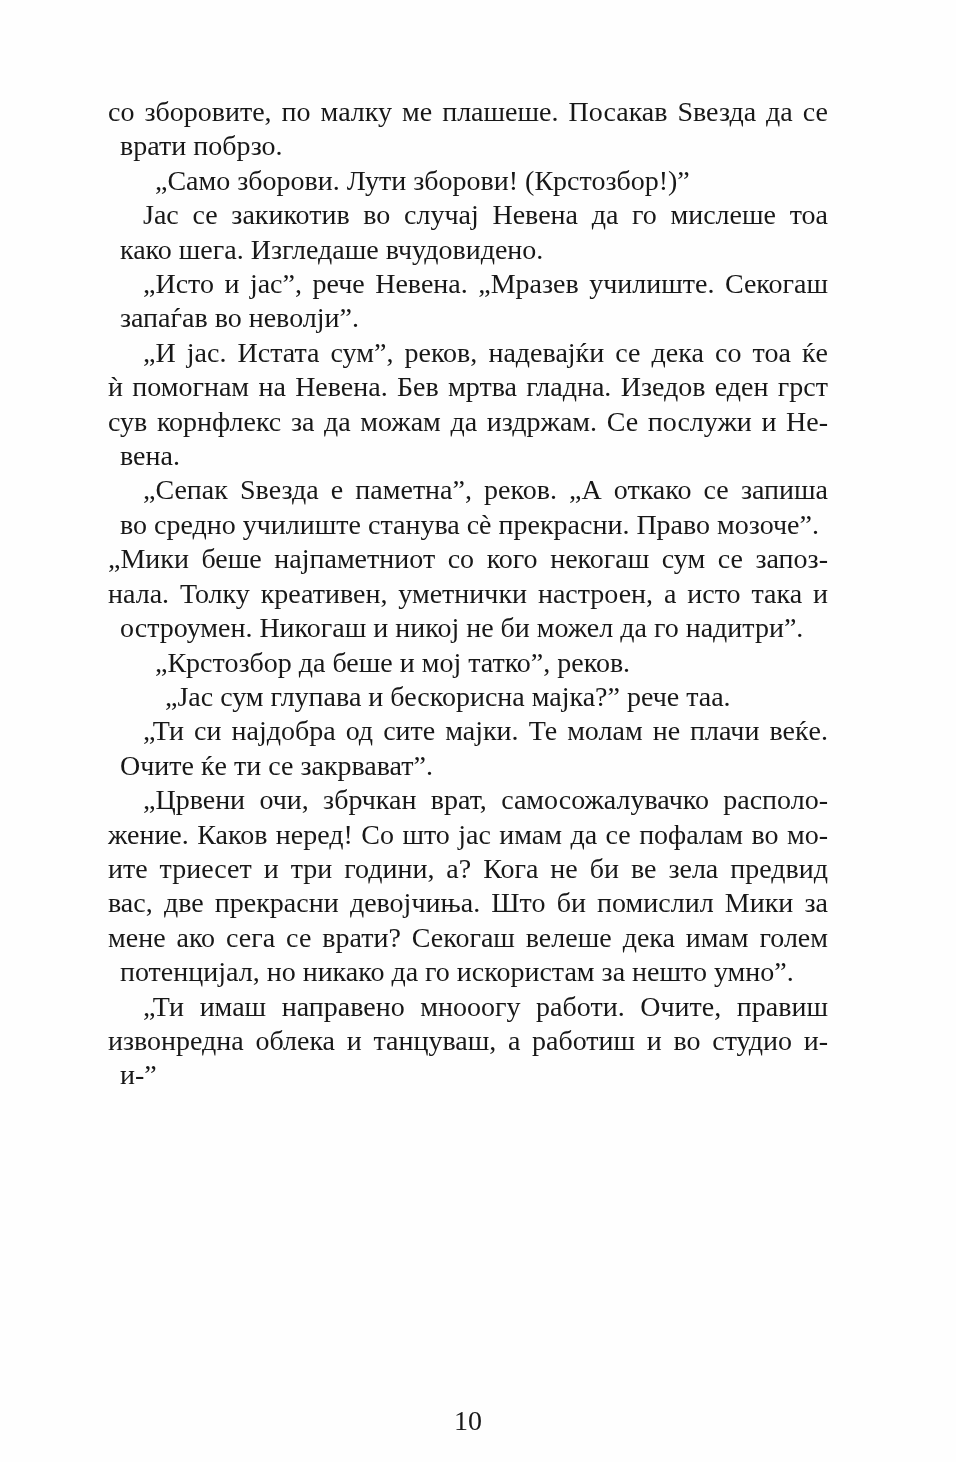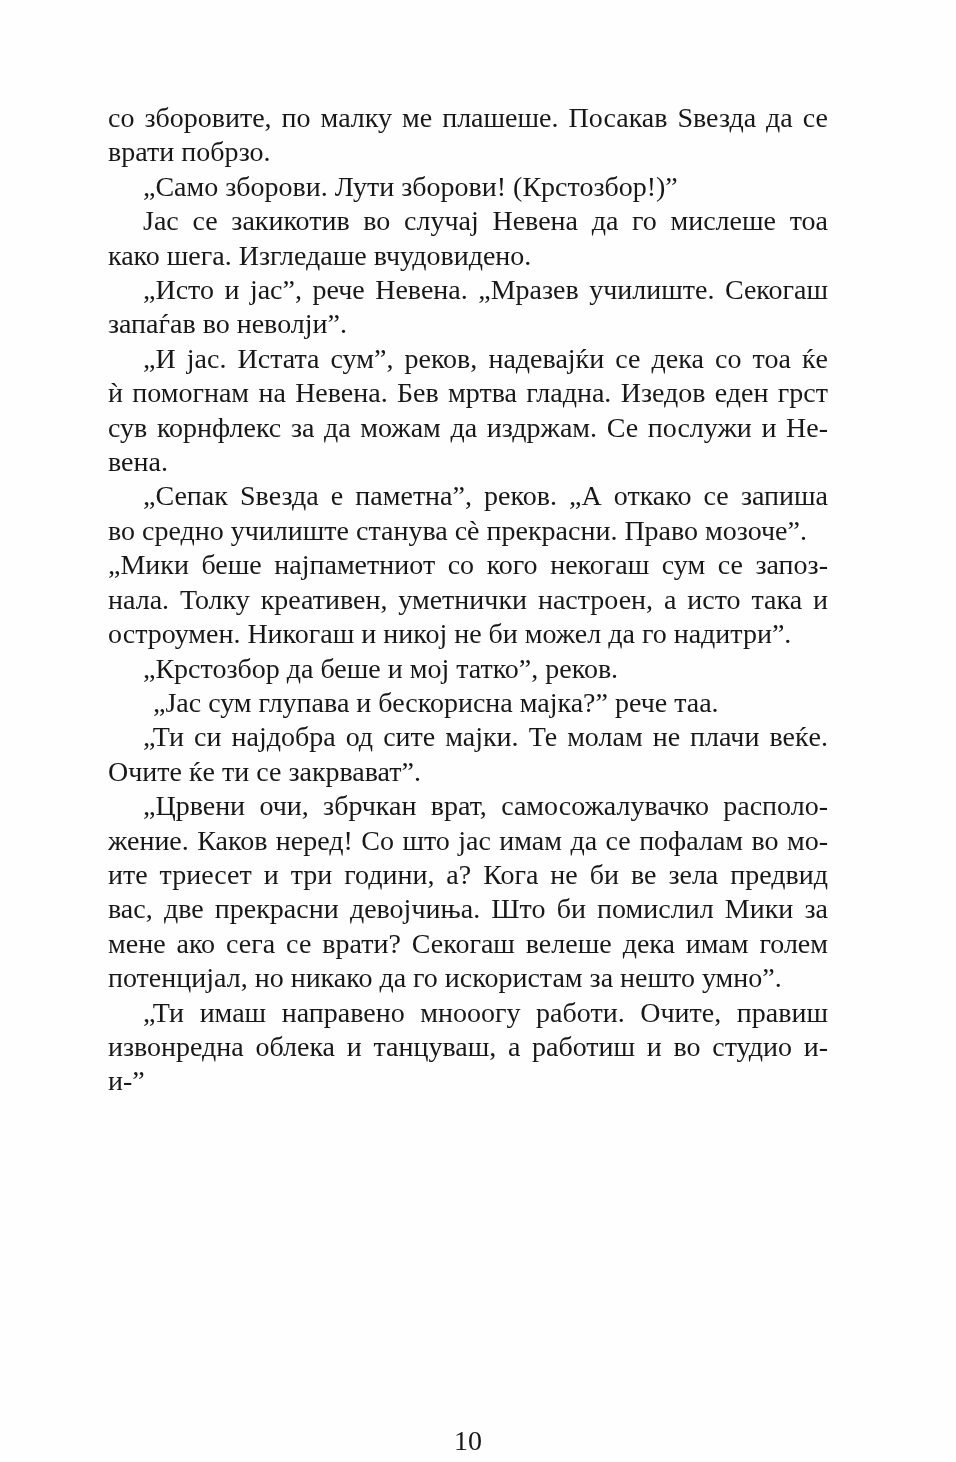--- a/index.html
+++ b/index.html
@@ -12,50 +12,50 @@
     width: 956px;
     height: 1462px;
     background: #fefefe;
     font-family: "Liberation Serif", "DejaVu Serif", serif;
     color: #181818;
     overflow: hidden;
   }
   .text-block {
     position: absolute;
     left: 108px;
-    top: 101px;
+    top: 95px;
     width: 720px;
     font-size: 28px;
     line-height: 34.4px;
   }
   .paragraph {
     margin: 0;
     padding: 0;
   }
   .line {
     text-align: justify;
     text-align-last: justify;
     -moz-text-align-last: justify;
     white-space: normal;
   }
   .line.last {
     text-align-last: left;
+    margin-left: 12px;
     -moz-text-align-last: left;
   }
   .line.indent-1 { padding-left: 35px; }
   .line.indent-2 { padding-left: 45px; }
   .page-number {
     position: absolute;
     left: 108px;
     top: 1404px;
     width: 720px;
     text-align: center;
     font-size: 28px;
     line-height: 34px;
-    margin-top: 20px;
   }
 </style>
 </head>
 <body>
 
 <div class="page" style="background: rgb(254, 254, 254); color: rgb(24, 24, 24);">
   <div class="text-block">
       <div class="paragraph">
         <div class="line">со зборовите, по малку ме плашеше. Посакав Ѕвезда да се</div>
         <div class="line last">врати побрзо.</div>

